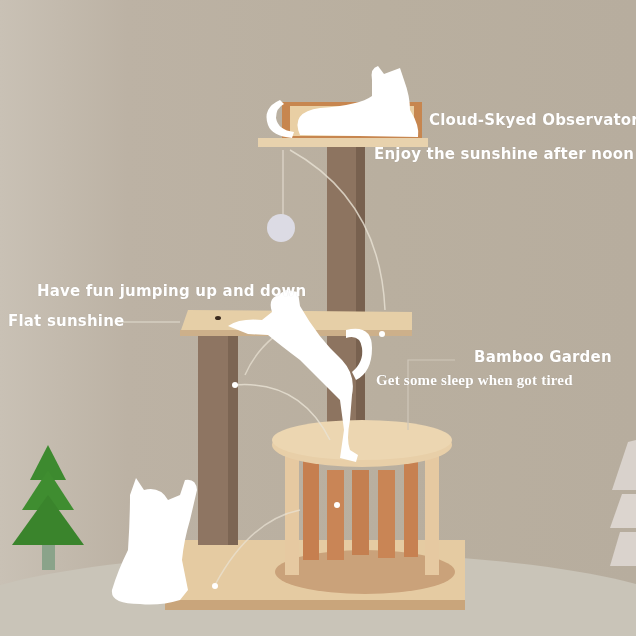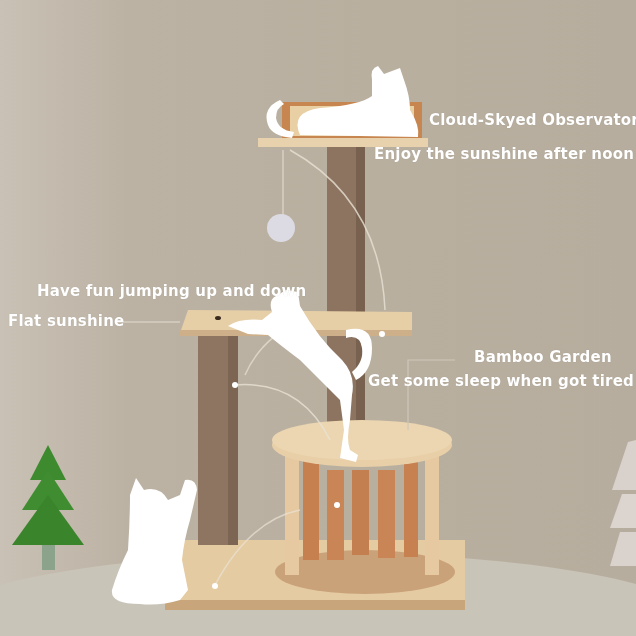--- a/index.html
+++ b/index.html
@@ -102,13 +102,13 @@
   <g fill="#ffffff">
     <path d="M130,495 L136,478 L144,490 Q160,486 168,500 L180,495 L185,480 Q196,478 197,490 L190,520 Q184,540 182,560 L188,590 L180,600 Q160,606 140,604 Q110,604 112,590 Q118,570 128,550 Q130,520 130,495 Z"></path>
   </g>
 </svg>
 
 <div class="label" style="left:429px; top:111px;">Cloud-Skyed Observatory</div>
 <div class="label" style="left:374px; top:145px;">Enjoy the sunshine after noon</div>
 <div class="label" style="left:8px; top:282px;margin-left:29px;">Have fun jumping up and down</div>
 <div class="label" style="left:8px; top:312px;">Flat sunshine</div>
 <div class="label" style="left:474px; top:348px;">Bamboo Garden</div>
-<div class="label" style="left:368px; top:372px;">Get some sleep when got tired</div>
+<div class="label" style="left:376px; top:372px;font-family:Liberation Serif, serif;">Get some sleep when got tired</div>
 
 </body></html>

